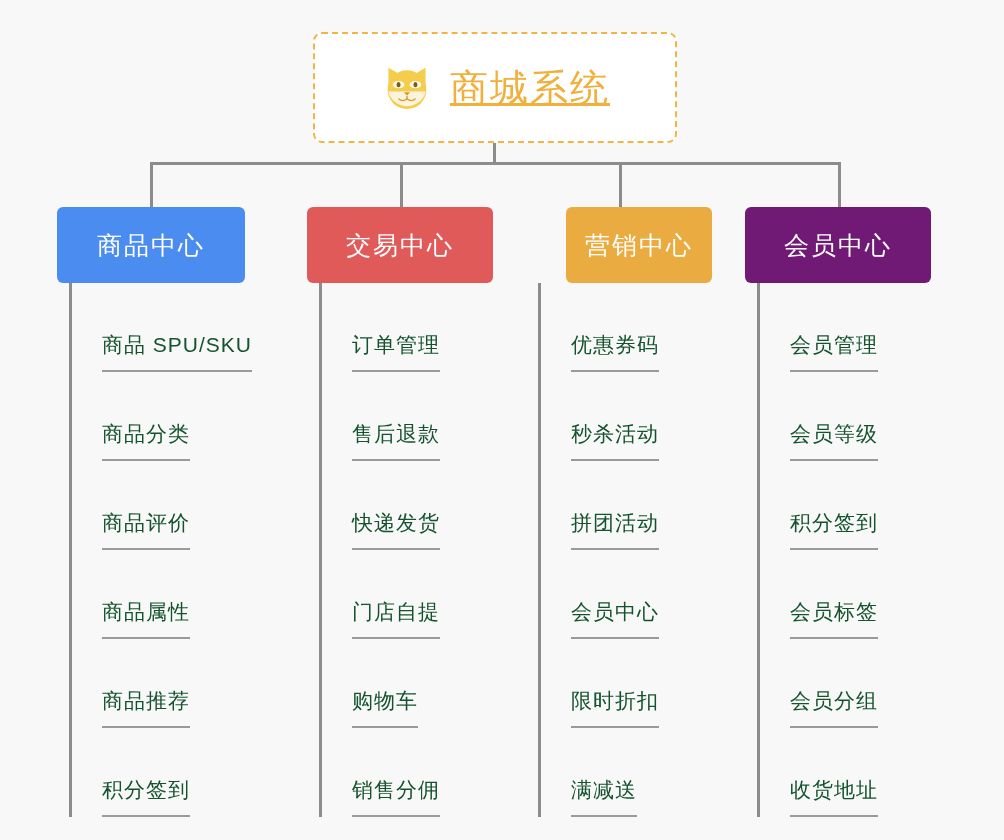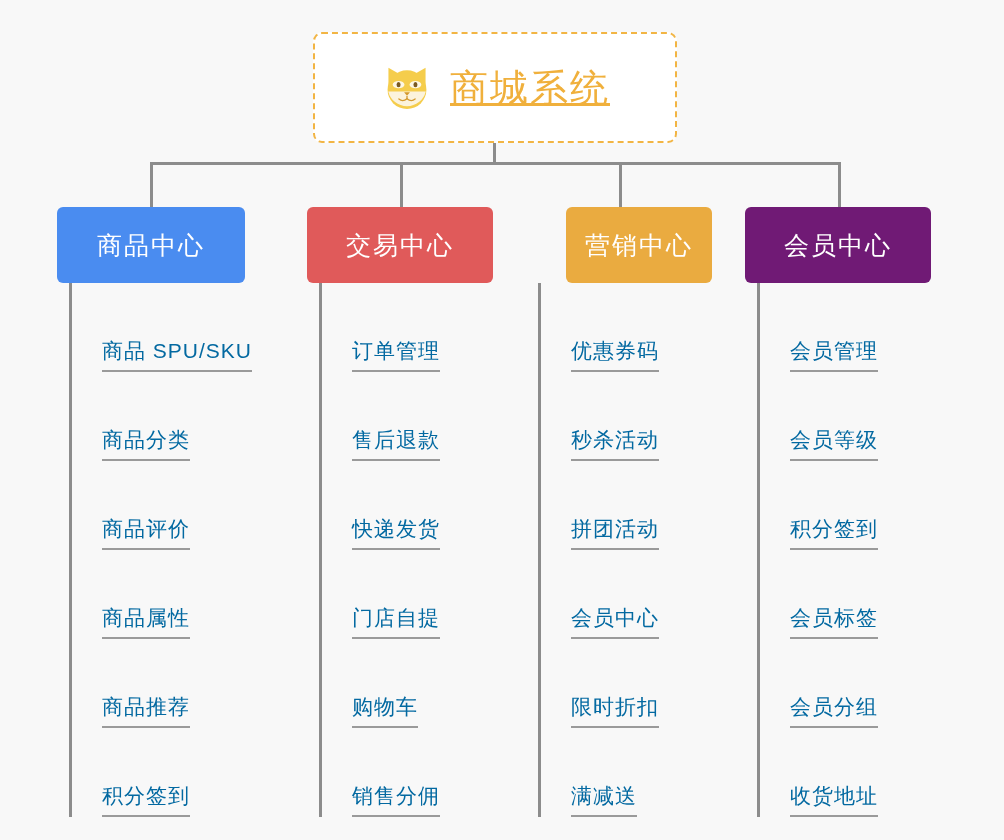--- a/index.html
+++ b/index.html
@@ -98,23 +98,23 @@
     height: 89px;
     box-sizing: border-box;
     display: flex;
     align-items: flex-end;
     padding-left: 30px;
   }
   .leaf-label {
     position: relative;
     display: inline-block;
     font-size: 21px;
-    color: #0369a1;
+    color: #14532d;
     line-height: 1;
-    padding-bottom: 9px;
+    padding-bottom: 15px;
     border-bottom: 2px solid #9a9a9a;
     white-space: nowrap;
     letter-spacing: 1px;
   }
 </style>
 </head>
 <body>
 
 <div id="canvas">
 

